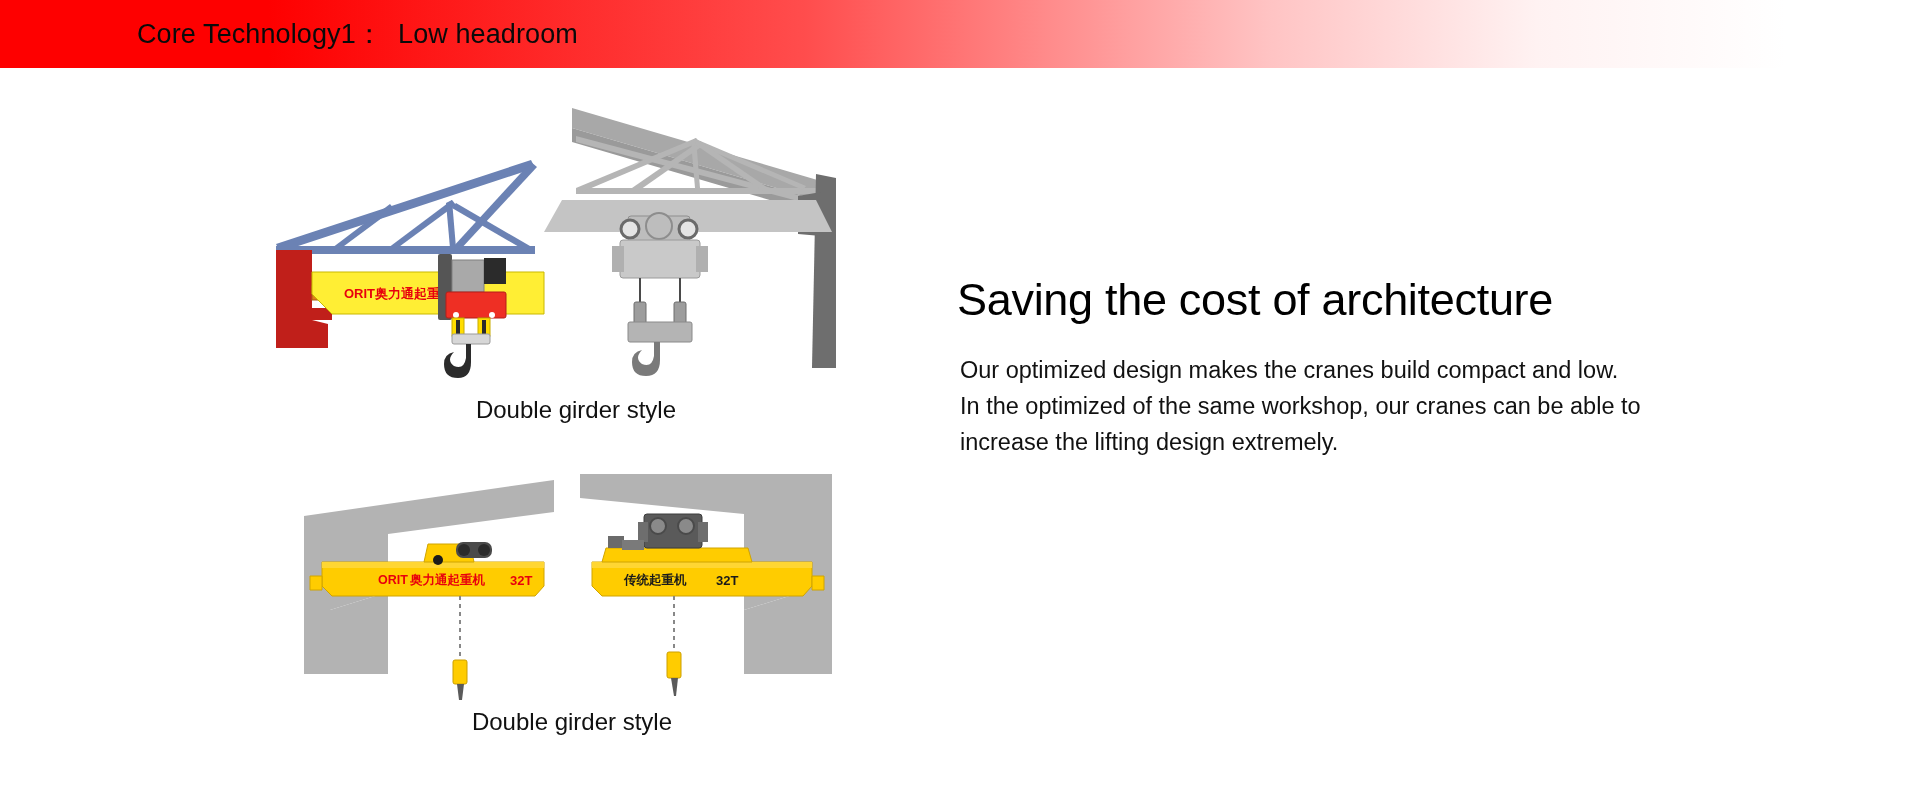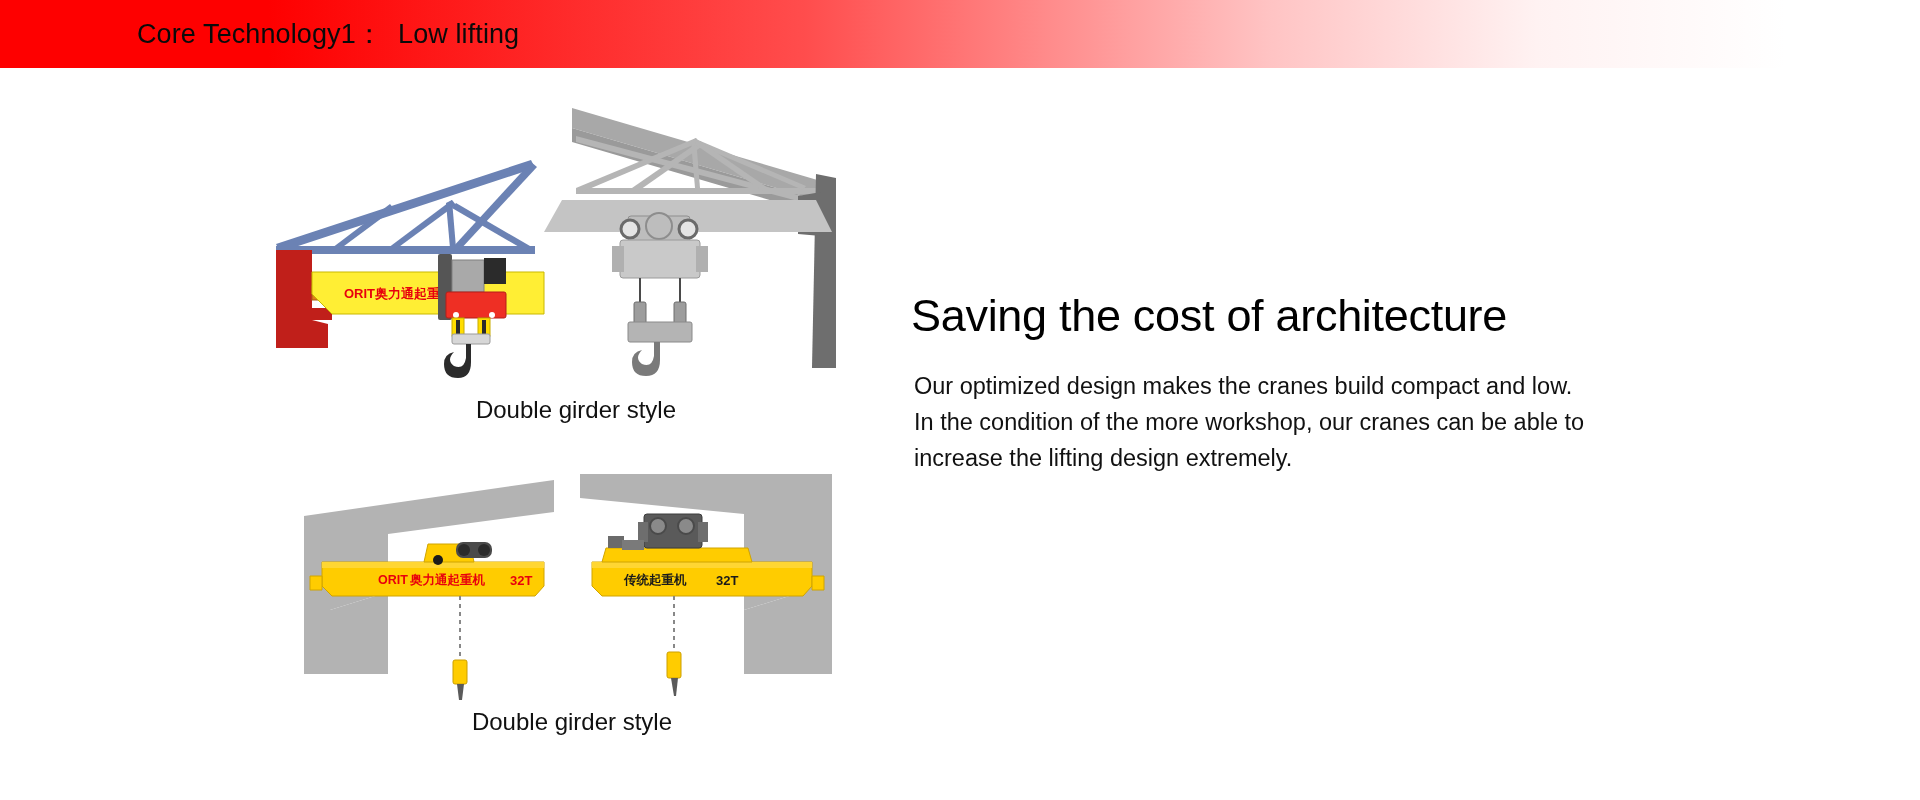--- a/index.html
+++ b/index.html
@@ -33,24 +33,23 @@
     line-height: 68px;
     font-size: 27px;
     color: #0a0a0a;
     white-space: pre;
     letter-spacing: 0.1px;
   }
 
   
   .text-col {
     position: absolute;
-    left: 911px;
+    left: 957px;
     top: 272px;
     width: 930px;
-    margin-top: 16px;
   }
   .headline {
     font-size: 45px;
     line-height: 56px;
     color: #000000;
     font-weight: normal;
     margin: 0 0 24px 0;
     letter-spacing: -0.3px;
     white-space: nowrap;
   }
@@ -88,21 +87,21 @@
   .lbl-black {
     font-family: "Liberation Sans", sans-serif;
     fill: #1a1a1a;
     font-weight: bold;
   }
 </style>
 </head>
 <body>
 
 <div class="header-bar">
-  <div class="header-title">Core Technology1：  Low lifting</div>
+  <div class="header-title">Core Technology1：  Low headroom</div>
 </div>
 
 <div class="illus" id="illus-single">
   <svg width="600" height="300" viewBox="0 0 600 300" xmlns="http://www.w3.org/2000/svg">
 
     <g>
       <polygon points="296,0 555,76 555,96 296,20" fill="#a8a8a8"></polygon>
       <polygon points="296,20 555,96 555,110 296,34" fill="#9a9a9a"></polygon>
 
       <polygon points="300,28 556,96 556,102 300,34" fill="#b5b5b5"></polygon>
@@ -233,16 +232,16 @@
       <polygon points="379,214 386,214 384,232 382,232" fill="#5a5a5a"></polygon>
     </g>
   </svg>
 </div>
 <div class="caption" id="caption-double">Double girder style</div>
 
 <div class="text-col">
   <div class="headline">Saving the cost of architecture</div>
   <div class="body-lines">
     <span class="ln">Our optimized design makes the cranes build compact and low.</span>
-    <span class="ln">In the condition of the more workshop, our cranes can be able to</span>
+    <span class="ln">In the optimized of the same workshop, our cranes can be able to</span>
     <span class="ln">increase the lifting design extremely.</span>
   </div>
 </div>
 
 </body></html>

